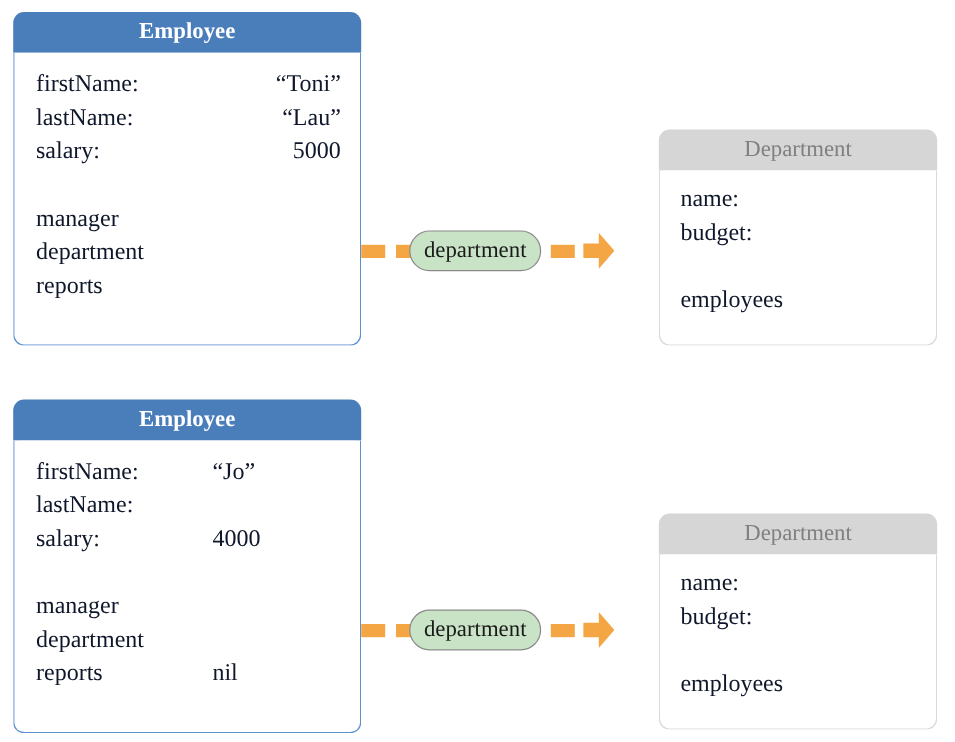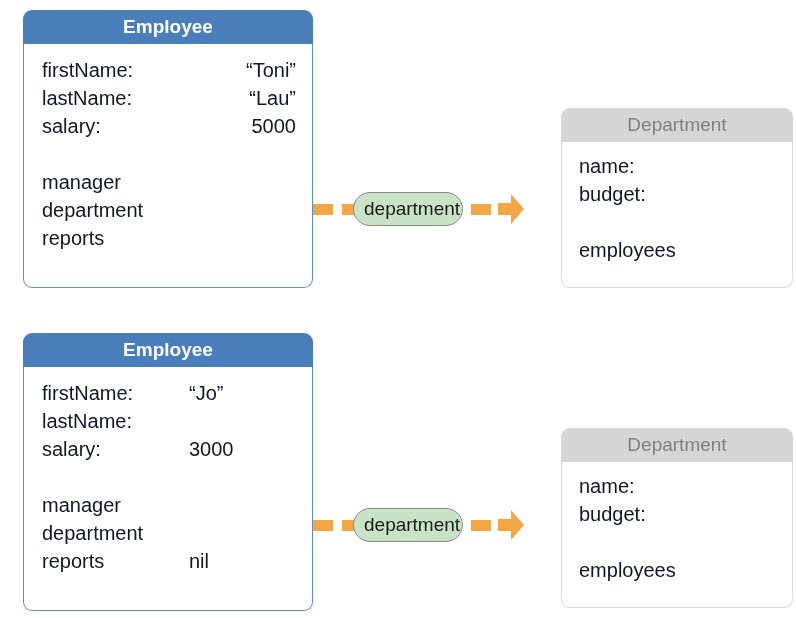--- a/index.html
+++ b/index.html
@@ -10,23 +10,24 @@
   body {
     width: 796px;
     height: 618px;
     position: relative;
     font-family: "Liberation Sans", sans-serif;
     overflow: hidden;
   }
 
   .canvas {
     position: absolute;
-    left: 12px; top: 0;
+    left: 0; top: 0;
     width: 769px;
     height: 618px;
+    font-family: Liberation Serif, serif;
   }
 
   
   .objbox {
     position: absolute;
     box-sizing: border-box;
   }
 
   .obj-header {
     box-sizing: border-box;
@@ -212,21 +213,21 @@
       <div class="slots vals-left" style="left:18px; top:12px; width:254px;">
         <div class="slot">
           <span class="sname">firstName:</span>
           <span class="sval" style="left:147px;">“Jo”</span>
         </div>
         <div class="slot">
           <span class="sname">lastName:</span>
         </div>
         <div class="slot">
           <span class="sname">salary:</span>
-          <span class="sval" style="left:147px;">3000</span>
+          <span class="sval" style="left:147px;">4000</span>
         </div>
         <div class="slot gap"></div>
         <div class="slot">
           <span class="sname">manager</span>
           <span class="sval" style="left:147px;"></span>
         </div>
         <div class="slot">
           <span class="sname">department</span>
           <span class="sval" style="left:147px;"></span>
         </div>

